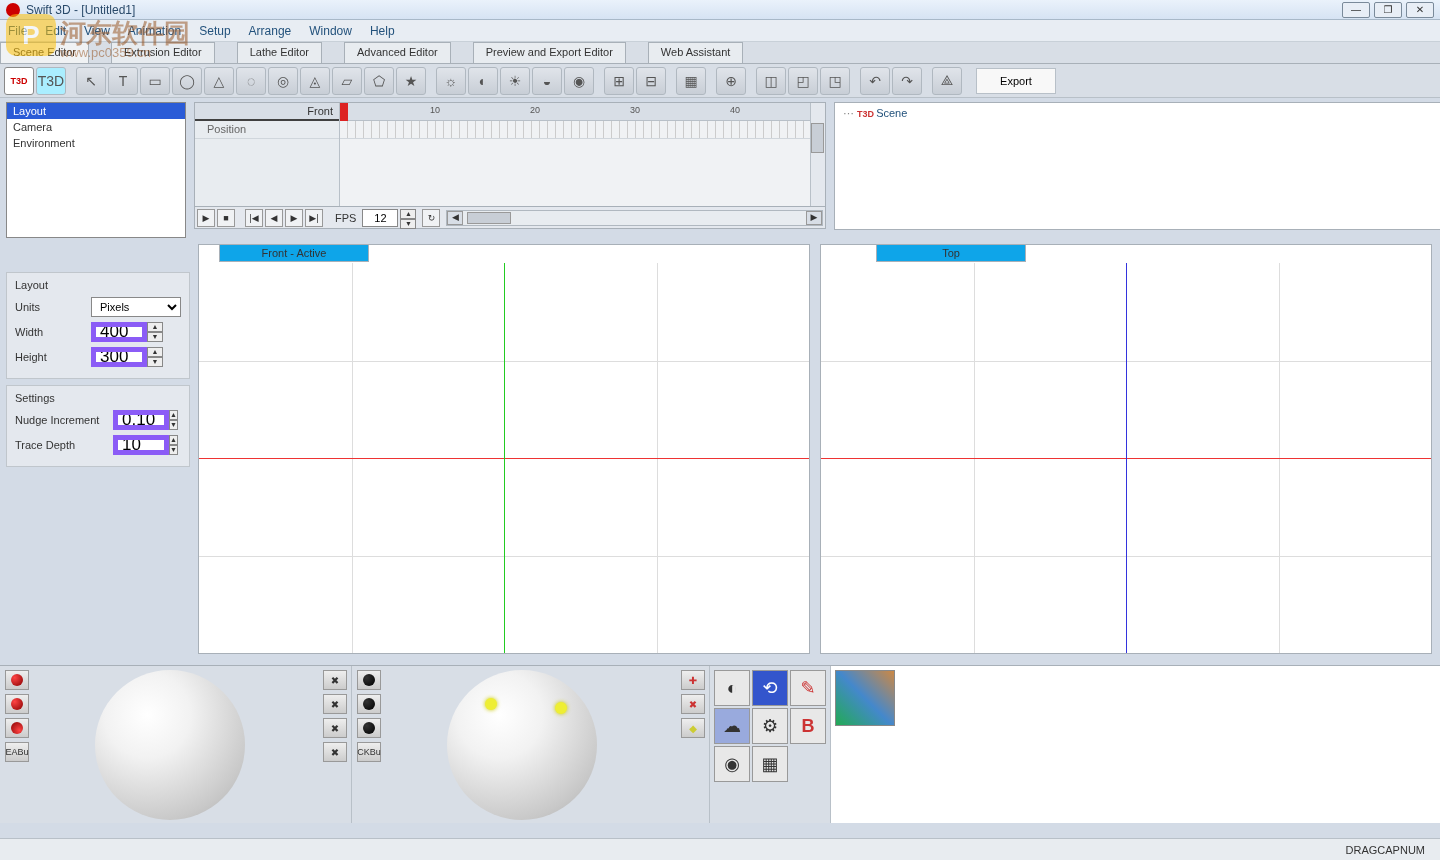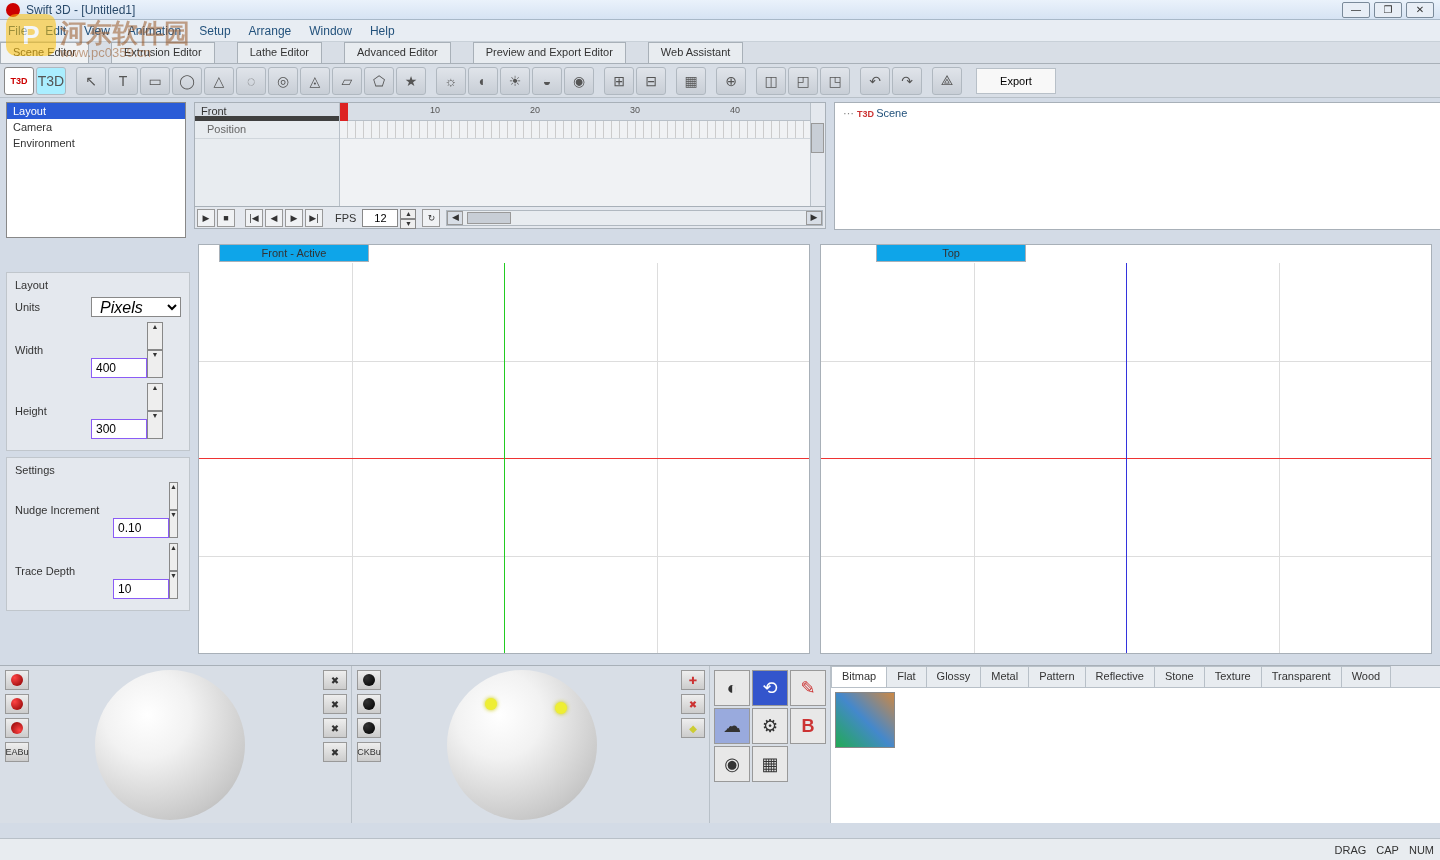--- a/index.html
+++ b/index.html
@@ -43,31 +43,31 @@
 .proplist { height: 165px; background: #fff; border: 1px solid #888; overflow: auto; }
 .propitem { padding: 2px 6px; font-size: 11px; cursor: pointer; }
 .propitem.sel { background: #2a5bd7; color: #fff; }
 
 
 .panel { background: #e4e8ee; border: 1px solid #c0c6cc; padding: 6px 8px; }
 .panel-title { font-size: 11px; margin-bottom: 6px; }
 .field-row { display: flex; align-items: center; gap: 6px; margin-bottom: 5px; }
 .field-row label { width: 70px; font-size: 11px; }
 .field-row label.wide { width: 92px; }
-.field-row select, .field-row .numbox { flex: 1; height: 20px; background: #fff; border: 1px solid #888; font-size: 16px; padding: 0 4px; font-style: italic; }
+.field-row select, .field-row .numbox { flex: 1; height: 20px; background: #fff; border: 1px solid #888; font-size: 11px; padding: 0 4px; }
 .numwrap { display: flex; width: 74px; }
-.numwrap input { width: 56px; height: 20px; border: 1px solid #8b5cf6; font-size: 12px; padding: 0 4px; margin-top: 36px; }
+.numwrap input { width: 56px; height: 20px; border: 5px solid #8b5cf6; font-size: 17px; padding: 0 4px; }
 .spinner { width: 16px; display: flex; flex-direction: column; }
 .spinner div { flex: 1; border: 1px solid #888; background: #eee; font-size: 7px; text-align: center; line-height: 8px; cursor: pointer; }
 
 
 .timeline-area { flex: 1; padding: 4px 4px 0 4px; display: flex; flex-direction: column; }
 .timeline { background: #e8ecf0; border: 1px solid #a8b0b8; height: 105px; display: flex; }
 .tl-left { width: 145px; border-right: 1px solid #b8c0c8; }
-.tl-left .tl-head { height: 18px; background: #d8dee6; border-bottom: 5px solid #404040; padding: 2px 6px; font-size: 11px; }
+.tl-left .tl-head { height: 18px; background: #d8dee6; border-bottom: 2px solid #404040; padding: 2px 6px; font-size: 11px; text-align: right; }
 .tl-left .tl-row { height: 18px; border-bottom: 1px solid #d0d6dc; padding: 2px 12px; font-size: 11px; color:#666; }
 .tl-right { flex: 1; position: relative; background: #f0f2f4; overflow: hidden; }
 .tl-ruler { height: 18px; background: #d8dee6; border-bottom: 1px solid #b8c0c8; display: flex; font-size: 9px; position: relative; }
 .tl-ruler .tick { position:absolute; top:2px; font-size:9px; color:#555; }
 .tl-marker { position:absolute; top:0; left:0; width:8px; height:18px; background:#d22; }
 .tl-frames { height: 18px; border-bottom: 1px solid #d0d6dc; display: flex; }
 .tl-frames .f { width: 8px; border-right: 1px solid #ccc; height:100%; }
 .tl-scroll { position:absolute; right:0; top:0; bottom:0; width:15px; background:#e4e8ee; border-left:1px solid #b8c0c8; }
 .tl-scroll .thumb { width:13px; height:30px; background:#c8ced6; border:1px solid #999; margin-top:20px;}
 
@@ -118,21 +118,21 @@
 .mat-tab { padding: 3px 10px; font-size: 11px; border: 1px solid #b8c0c8; border-bottom: none; background: #e8ecf0; cursor: pointer; margin-right: -1px; }
 .mat-tab.active { background: #fff; }
 .mat-content { flex: 1; background: #fff; padding: 4px; display:flex; gap:4px; align-items:flex-start;}
 .swatch { width: 60px; height: 56px; background: linear-gradient(45deg,#2a5,#48c,#c84); border:1px solid #888; }
 
 
 .statusbar { position: absolute; left: 0; right: 0; bottom: 0; height: 22px; background: #e8ecf0; border-top: 1px solid #b8c0c8; display: flex; align-items: center; }
 .dlg-title { position:absolute; left: 822px; bottom: 0; height: 22px; width: 430px; background: linear-gradient(#fdfefe,#e6eef8); border: 1px solid #7a8a9a; display:flex; align-items:center; padding: 0 6px; font-size:11px; color:#234; }
 .dlg-title .help { margin-left:auto; width:22px; height:16px; border:1px solid #7a8a9a; background:#e6eef6; text-align:center; font-size:10px; margin-right:4px; border-radius:2px;}
 .dlg-title .close { width:32px; height:16px; border:1px solid #a33; background:#e66f60; color:#fff; text-align:center; font-size:10px; border-radius:2px;}
-.status-right { margin-left: auto; display: flex; gap: 10px; padding-right: 6px; font-size: 11px; color: #333; }
+.status-right { margin-left: auto; display: flex; padding-right: 15px; font-size: 11px; color: #333; }
 </style>
 </head>
 <body>
 
 <div class="titlebar">
   <div class="app-icon"></div>
   <div class="title">Swift 3D - [Untitled1]</div>
   <div class="winbtns">
     <div class="winbtn">—</div>
     <div class="winbtn">❐</div>
@@ -458,32 +458,20 @@
       <div class="mat-cell">◐</div>
       <div class="mat-cell" style="background:#35c;color:#fff">⟲</div>
       <div class="mat-cell" style="color:#c33">✎</div>
       <div class="mat-cell" style="background:#9ad">☁</div>
       <div class="mat-cell">⚙</div>
       <div class="mat-cell" style="color:#c33;font-weight:bold">B</div>
       <div class="mat-cell">◉</div>
       <div class="mat-cell">▦</div>
     </div>
     <div class="mat-tabs-area">
-      <div class="mat-tabs">
-        <div class="mat-tab active">Bitmap</div>
-        <div class="mat-tab">Flat</div>
-        <div class="mat-tab">Glossy</div>
-        <div class="mat-tab">Metal</div>
-        <div class="mat-tab">Pattern</div>
-        <div class="mat-tab">Reflective</div>
-        <div class="mat-tab">Stone</div>
-        <div class="mat-tab">Texture</div>
-        <div class="mat-tab">Transparent</div>
-        <div class="mat-tab">Wood</div>
-      </div>
       <div class="mat-content">
         <div class="swatch"></div>
       </div>
     </div>
   </div>
 </div>
 
 <div class="dlg-title">
   <span>Swift 3D Serialization</span>
   <div class="help">?</div>

